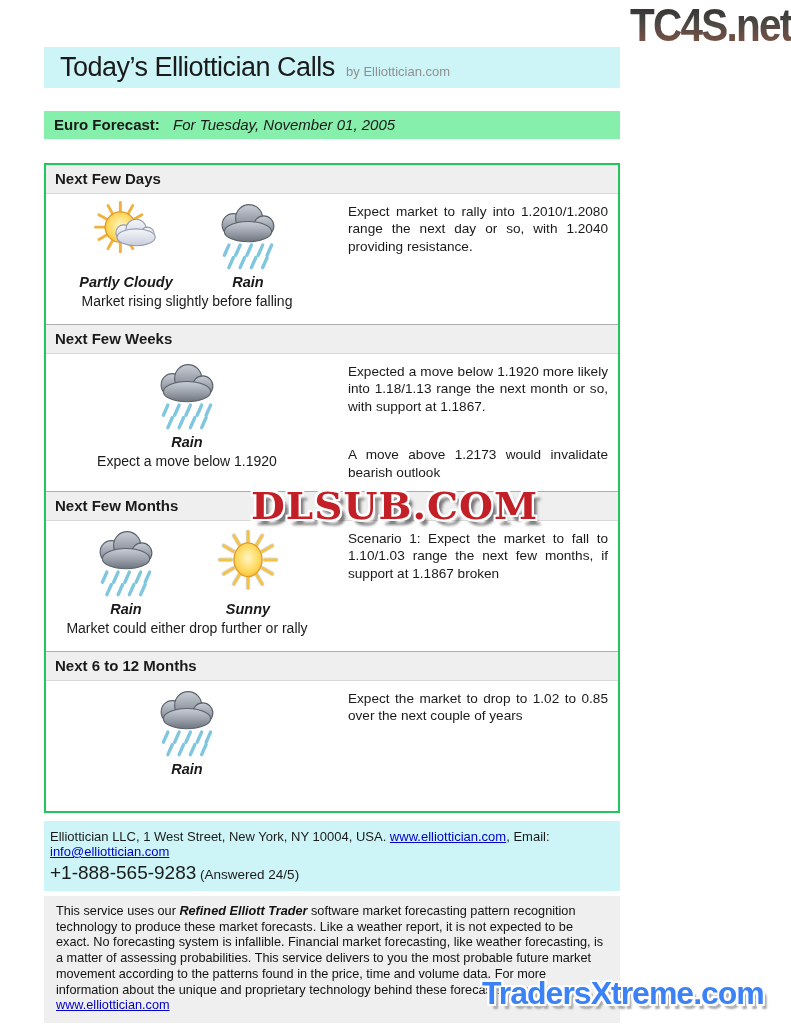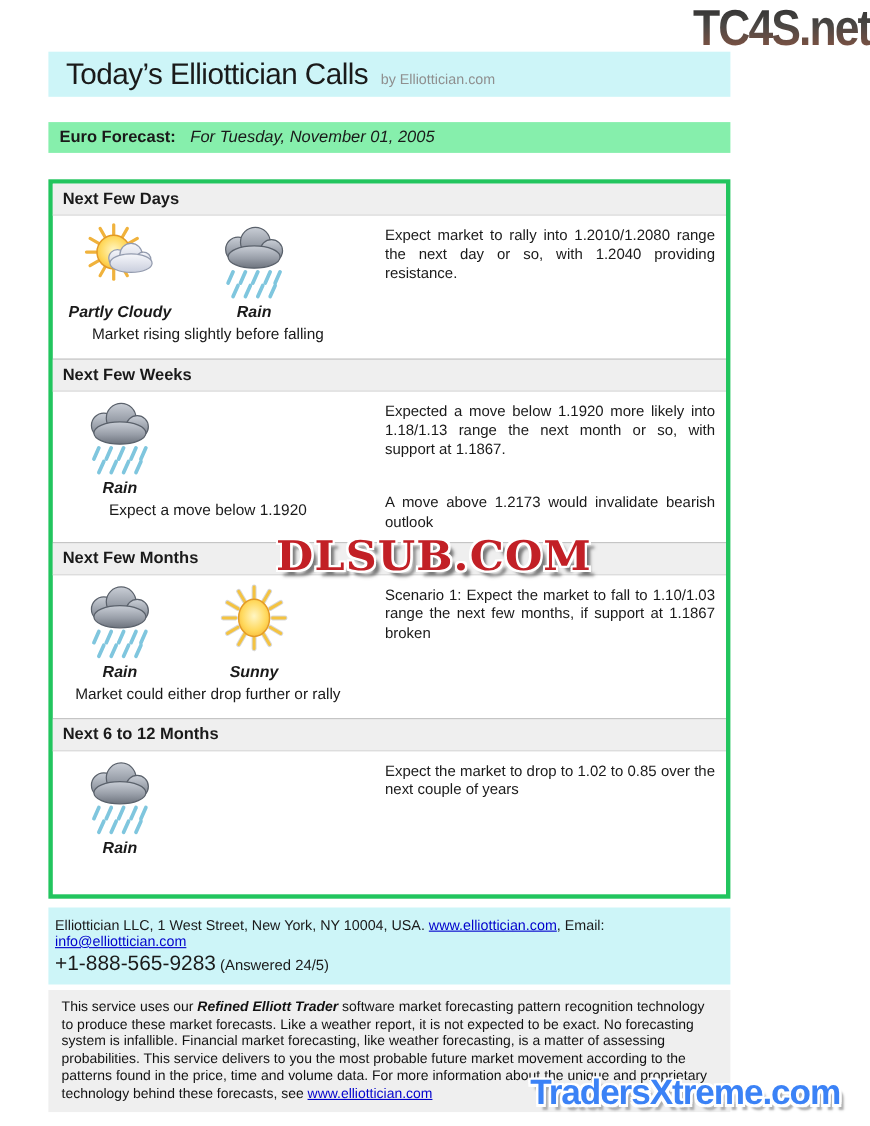--- a/index.html
+++ b/index.html
@@ -1,18 +1,18 @@
 <!DOCTYPE html>
 <html><head>
 <meta charset="utf-8">
 <style>
   * { margin:0; padding:0; box-sizing:border-box; }
   body { background:#fff; font-family:"Liberation Sans", sans-serif; color:#1a1a1a; }
   .page { position:relative; width:791px; height:1024px; background:#fff; overflow:hidden; }
-  .content { position:absolute; left:44px; top:0; width:620px; }
+  .content { position:absolute; left:44px; top:0; width:576px; }
 
   
   .tc4s-logo { position:absolute; top:-2px; right:0px; font-size:46px; font-weight:bold;
     letter-spacing:-2px; transform:scaleX(.88); transform-origin:100% 0; color:#3f3a38; z-index:6; }
   @supports (-webkit-background-clip:text) {
     .tc4s-logo { background:linear-gradient(#333 15%, #4a4744 45%, #7d5243 85%, #8a5a48);
       -webkit-background-clip:text; background-clip:text; color:transparent; }
   }
   .dlsub-watermark { position:absolute; left:251px; top:483px; z-index:5;
     font-family:"DejaVu Serif", serif; font-weight:bold; font-size:39px; letter-spacing:1px;
@@ -29,28 +29,28 @@
   .title-bar { margin-top:47px; background:#cdf5f8; padding:5px 0 7px 16px; height:41px; white-space:nowrap; }
   .title-bar .title { font-size:27px; letter-spacing:-.5px; }
   .title-bar .byline { font-size:13px; color:#8f8f8f; margin-left:7px; }
 
   
   .euro-bar { margin-top:23px; background:#86efac; padding:5px 10px 6px 10px; font-size:15px; }
   .euro-bar .label { font-weight:bold; }
   .euro-bar .date { font-style:italic; margin-left:9px; }
 
   
-  .forecast-table { margin-top:24px; border:4px solid #22c55e; background:#fff; }
+  .forecast-table { margin-top:24px; border:2px solid #22c55e; background:#fff; }
   .section { border-top:1px solid #adadad; }
   .section:first-child { border-top:none; }
   .section-header { background:#efefef; border-bottom:1px solid #d9d9d9; padding:5px 9px 6px 9px;
     font-size:15px; font-weight:bold; }
   .section-body { display:flex; min-height:130px; padding-bottom:10px; }
   .left-col { width:282px; padding-top:5px; text-align:center; flex-shrink:0; }
-  .icon-row { display:flex; justify-content:flex-start; }
+  .icon-row { display:flex; justify-content:center; }
   .icon-block { width:122px; display:flex; flex-direction:column; align-items:center; }
   .icon-block svg { display:block; }
   .icon-label { font-weight:bold; font-style:italic; font-size:14.5px; margin-top:3px; }
   .caption { font-size:14px; margin-top:3px; white-space:nowrap; }
   .right-col { flex:1; padding:9px 10px 0 20px; font-size:13.6px; line-height:1.28; }
   .right-col p { text-align:justify; margin-bottom:31px; }
   .right-col p:last-child { margin-bottom:0; }
 
   
   .contact-bar { margin-top:8px; background:#cdf5f8; text-align:left; padding:8px 6px 7px 6px; }

